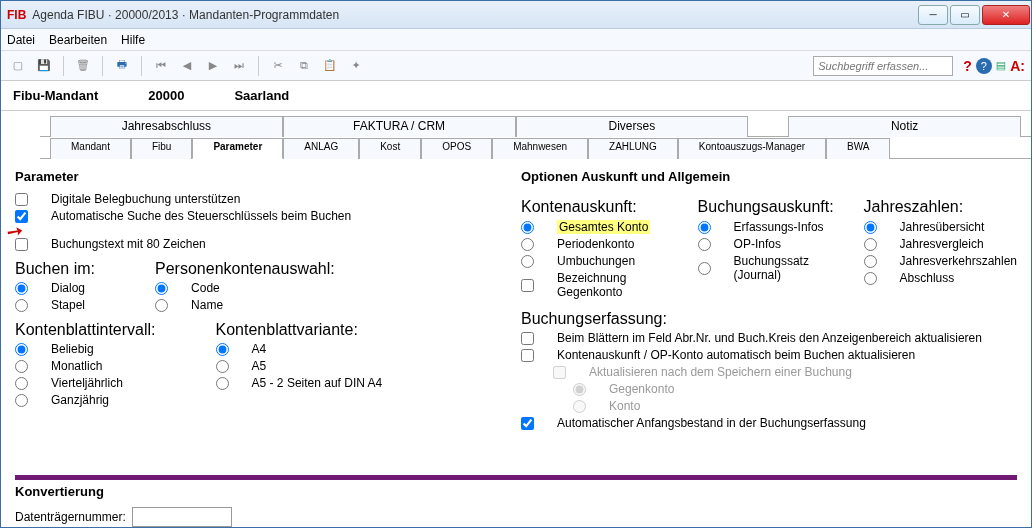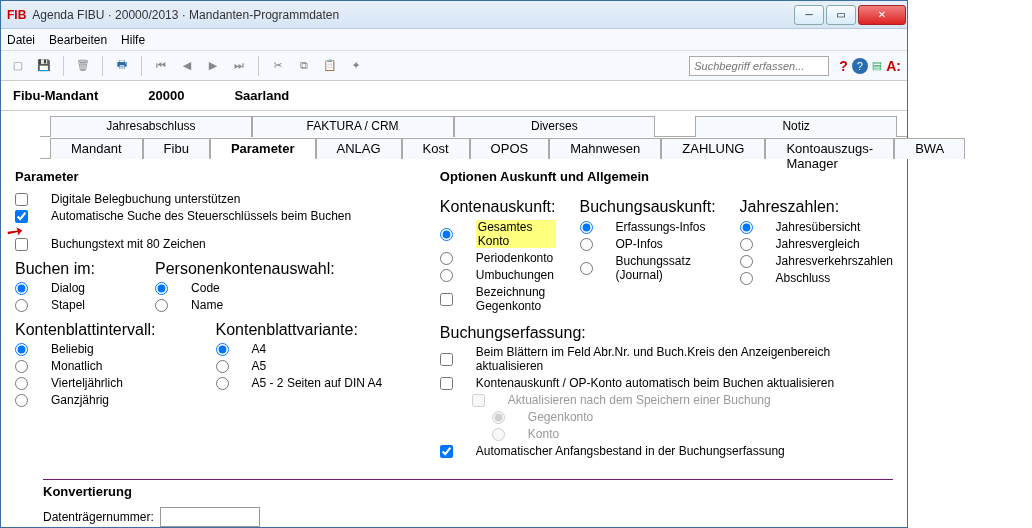--- a/index.html
+++ b/index.html
@@ -1,17 +1,17 @@
 <!DOCTYPE html>
 <html><head>
 <meta charset="utf-8">
 <style>
 * { box-sizing: border-box; margin: 0; padding: 0; }
 body { font-family: Tahoma, Arial, sans-serif; font-size: 11px; background: #fff; user-select: none; }
-.window { width: 908px; height: 528px; border: 1px solid #3b6ea5; background: #fff; display: flex; flex-direction: column; }
+.window { width: 1032px; height: 528px; border: 1px solid #3b6ea5; background: #fff; display: flex; flex-direction: column; }
 .titlebar { height: 28px; background: linear-gradient(#e8f0fa, #d6e5f5); display: flex; align-items: center; padding: 0 0 0 6px; border-bottom: 1px solid #bcd; }
 .titlebar .app-icon { color: #c00; font-weight: bold; font-size: 12px; margin-right: 6px; }
 .titlebar .title { flex: 1; color: #333; font-size: 12px; }
 .winbtns { display: flex; }
 .winbtn { width: 30px; height: 20px; margin: 0 1px; border: 1px solid #8aa; background: linear-gradient(#f7fbff,#d9ecfb); border-radius: 3px; display:flex; align-items:center; justify-content:center; font-size:10px; }
 .winbtn.close { background: linear-gradient(#f08080,#d22); color:#fff; width:48px; border-color:#a22; }
 .menubar { height: 22px; display: flex; align-items: center; padding: 0 6px; gap: 14px; font-size: 12px; background:#f6f9fd; border-bottom:1px solid #ddd; }
 .menubar span { cursor: default; }
 .toolbar { height: 30px; display:flex; align-items:center; padding:0 6px; gap:4px; background:#f6f9fd; border-bottom:1px solid #ccc; }
 .tbtn { width:22px; height:22px; display:flex; align-items:center; justify-content:center; color:#888; border-radius:3px; }
@@ -22,21 +22,21 @@
 .red-q { color:#c00; font-weight:bold; font-size:14px; }
 .blue-q { width:16px; height:16px; border-radius:50%; background:#2a6; color:#fff; display:flex; align-items:center; justify-content:center; font-size:11px; background:#2b6cb0; }
 .book-icon { color:#3a6; }
 .red-a { color:#c00; font-weight:bold; font-size:14px; }
 .clientbar { height:30px; display:flex; align-items:center; padding:0 12px; gap:50px; font-size:13px; font-weight:bold; border-bottom:1px solid #ccc; }
 .tabs-outer { position:relative;padding-left:39px; }
 .tab-row { display:flex; height:22px; border-bottom:1px solid #aaa; padding:0 10px; }
 .tab-row.upper { margin-top:4px; }
 .tab { border:1px solid #aaa; border-bottom:none; padding:2px 20px; font-size:12px; margin-right:0px; background:#f6f9fd; cursor:default; position:relative; top:1px; }
 .tab.active { background:#fff; font-weight:bold; z-index:2; border-bottom:1px solid #fff; }
-.tab-row.lower .tab { font-size:13px; }
+.tab-row.lower .tab { font-size:10px; }
 .content { flex:1; display:flex; padding:10px 14px; gap:10px; overflow:hidden; }
 .col { flex:1; }
 .col.left { position:relative; }
 .grp-title { font-weight:bold; font-size:13px; margin-bottom:8px; }
 .chk, .rad { display:flex; align-items:center; gap:23px; margin:3px 0; font-size:12px; }
 .chk input, .rad input { margin:0; }
 .sub-h { font-weight:normal; font-size:16px; margin:6px 0 2px; }
 .col2 { display:flex; gap:60px; }
 .opt-cols { display:flex; gap:24px; }
 .opt-col { }
@@ -282,21 +282,21 @@
             <input type="radio" name="ak" disabled="" style="">
             <span>Konto</span>
           </label>
       <label class="chk">
             <input type="checkbox" checked="" style="">
             <span>Automatischer Anfangsbestand in der Buchungserfassung</span>
           </label>
     </div>
   </div>
   <div style="padding:0 14px;">
-    <div style="border-top:1px solid #701a75;padding-top:4px;margin-left:28px;">
+    <div style="border-top:5px solid #701a75;padding-top:4px;">
       <div class="grp-title">Konvertierung</div>
       <div class="konv-row">
         <span>Datenträgernummer:</span>
         <input type="text" style="">
       </div>
     </div>
   </div>
   </div>
 </div>
 

